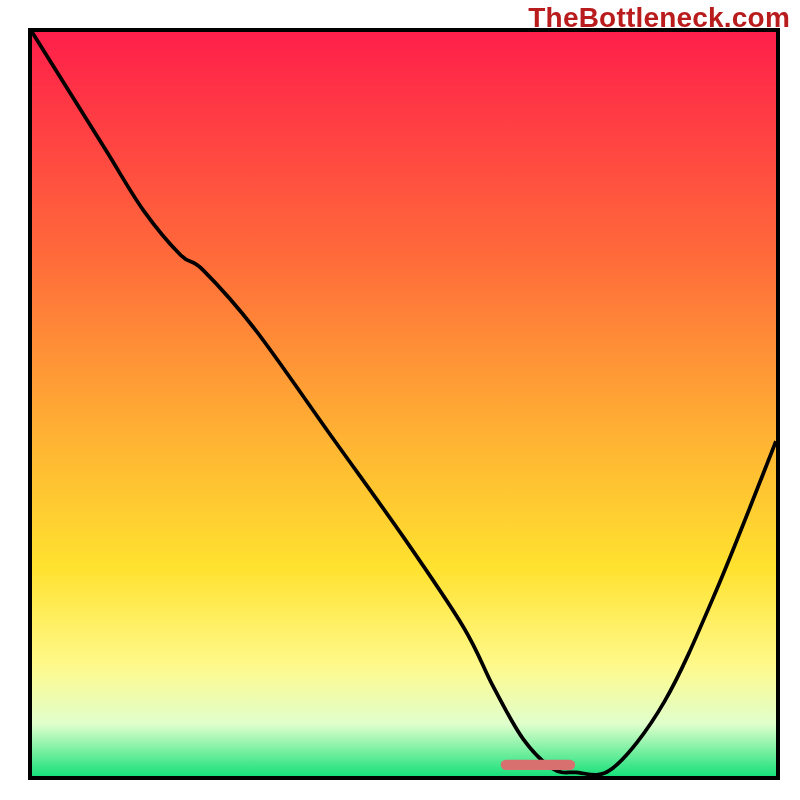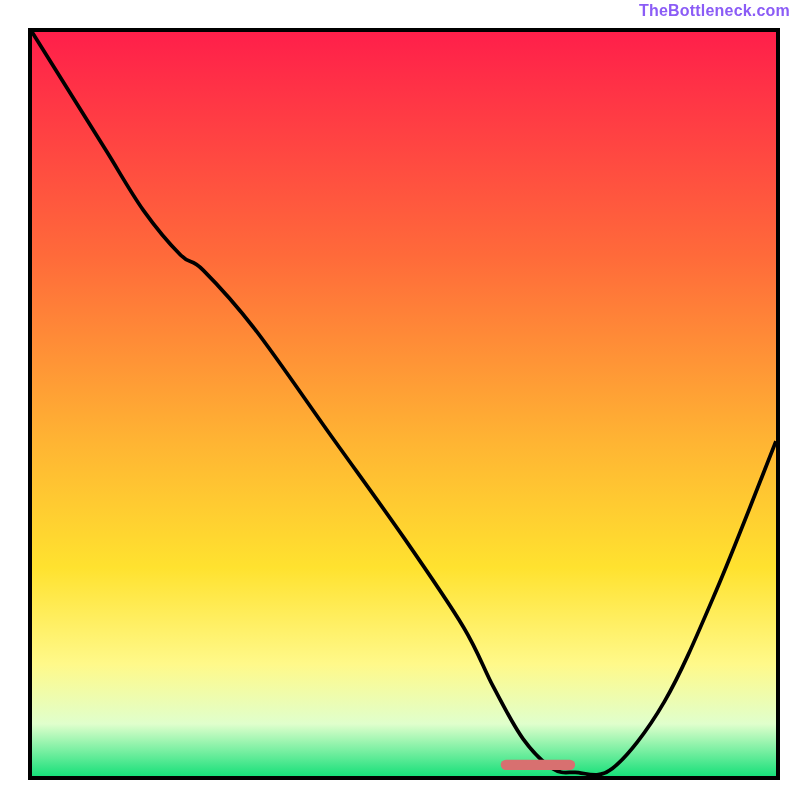--- a/index.html
+++ b/index.html
@@ -13,23 +13,23 @@
   }
   .stage {
     position: relative;
     width: 800px;
     height: 800px;
   }
   .watermark {
     position: absolute;
     top: 2px;
     right: 10px;
-    font-size: 16px;
+    font-size: 28px;
     font-weight: 600;
-    color: #8b5cf6;
+    color: #b91c1c;
     letter-spacing: 0.2px;
   }
   .plot-wrap {
     position: absolute;
     left: 28px;
     top: 28px;
     width: 744px;
     height: 744px;
     border: 4px solid #000000;
     box-sizing: content-box;

